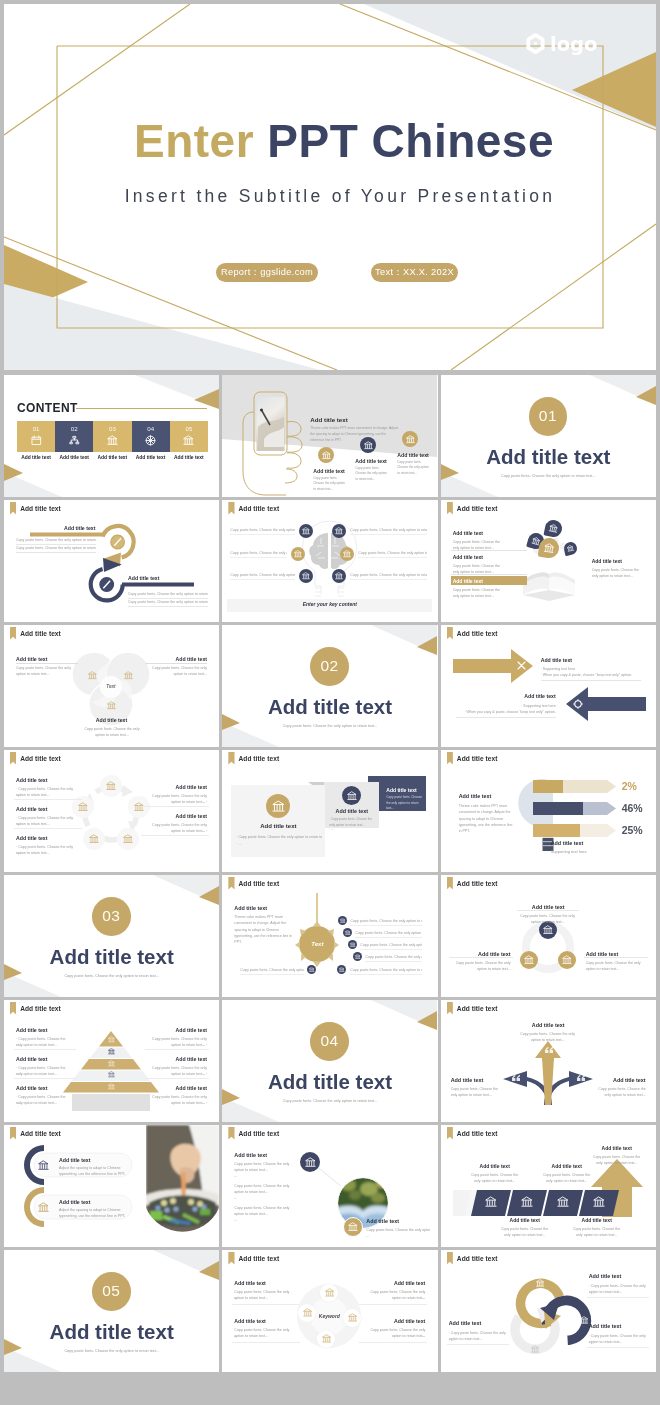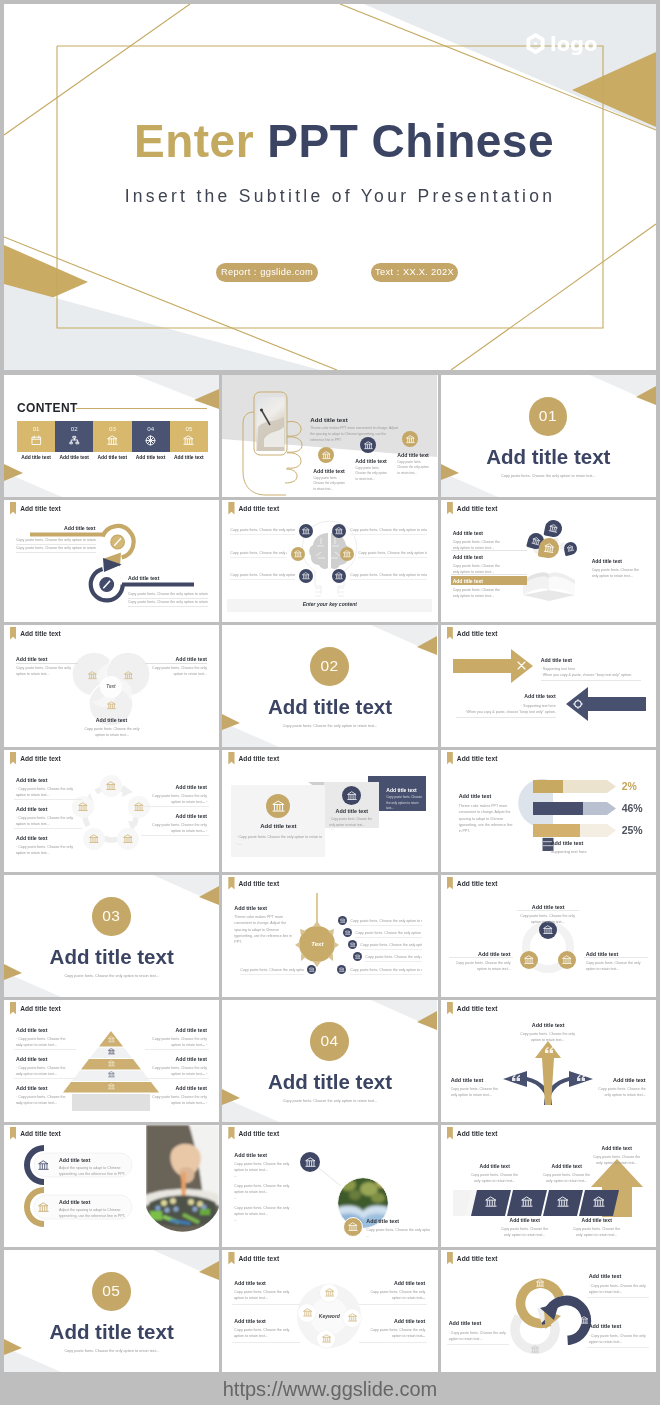--- a/index.html
+++ b/index.html
@@ -1002,14 +1002,13 @@
           <div class="bd" style="left:148px;top:90px;width:60px;">· ...</div>
           <div class="hr" style="left:146px;top:97px;width:62px;background:#ececec;"></div>
           <div class="tt" style="left:8px;top:70px;width:58px;font-size:5.4px;">Add title text</div>
           <div class="bd" style="left:8px;top:80px;width:58px;">· Copy paste fonts. Choose the only option to retain text...</div>
           <div class="bd" style="left:8px;top:87px;width:58px;">· ...</div>
           <div class="hr" style="left:6px;top:94px;width:62px;background:#ececec;"></div>
         </div>
       </div>
     </div>
 
-  <div class="footer">https://www.ggslide.com</div>
 </div>
 
 </body></html>

